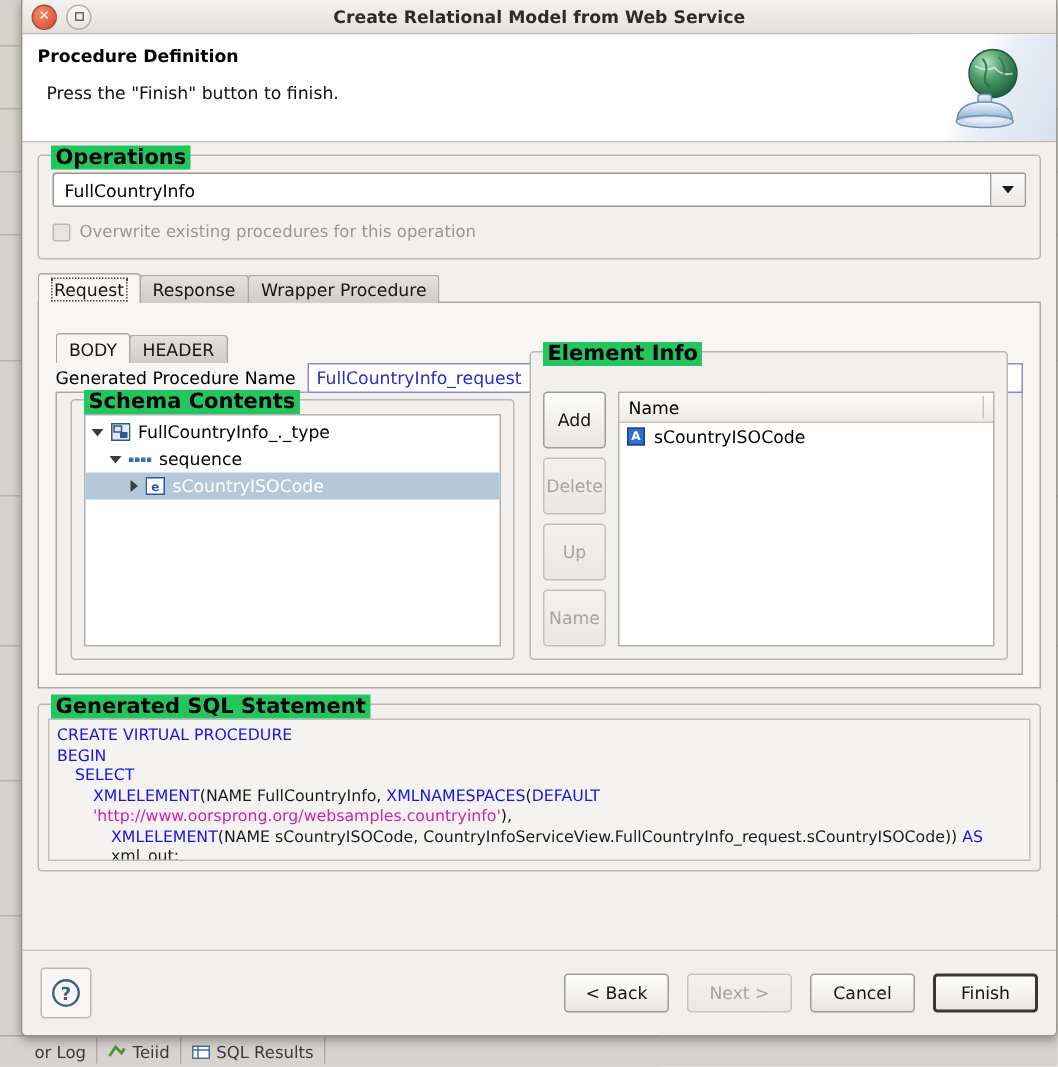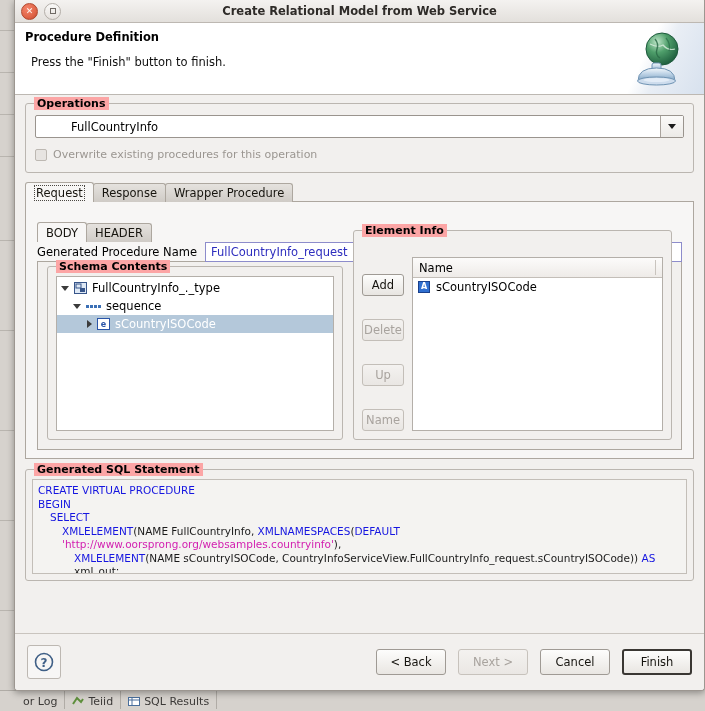--- a/index.html
+++ b/index.html
@@ -122,36 +122,35 @@
   
   .group {
     border: 1px solid #bbb6b0;
     border-radius: 3px;
     position: relative;
     background: #f2f0ee;
     box-sizing: border-box;
   }
   .group > .legend {
     position: absolute; top: -7px; left: 8px;
-    background: #fca5a5;
+    background: #22c55e;
     padding: 0 3px;
-    font-weight: bold; font-size: 11px; color: #000;
+    font-weight: bold; font-size: 14px; color: #000;
   }
 
   
   #grp-operations { height: 70px; padding: 11px 9px 0 9px; }
   #ops-combo {
     height: 23px;
     background: #ffffff;
     border: 1px solid #9a948e;
     border-radius: 2px;
     display: flex; align-items: center;
     box-sizing: border-box;
     cursor: pointer;
-    padding-left: 28px;
   }
   #ops-combo .val { flex: 1; padding-left: 7px; font-size: 11.5px; }
   #ops-combo .arrowbox {
     width: 22px; height: 21px;
     border-left: 1px solid #a9a39d;
     display: flex; align-items: center; justify-content: center;
     background: linear-gradient(to bottom, #fbfaf9, #eceae7);
   }
   .caret-down {
     width: 0; height: 0;
@@ -267,30 +266,29 @@
     border-left: 5px solid #3b3b3b;
   }
   .indent1 { padding-left: 16px; }
   .indent2 { padding-left: 30px; }
   .tree-ico { margin-right: 5px; display: inline-flex; }
 
   
   #grp-element { flex: 1; padding: 26px 8px 8px 8px; display: flex; gap: 8px; }
   #elem-buttons { display: flex; flex-direction: column; gap: 6px; width: 42px; }
   .smallbtn {
-    height: 22px;
+    height: 38px;
     font-size: 11.5px;
     font-family: inherit;
     border: 1px solid #9f9a94;
     border-radius: 3px;
     background: linear-gradient(to bottom, #fdfdfc, #e8e5e1);
     color: #16140f;
     cursor: pointer;
     padding: 0;
-    margin-top: 17px;
   }
   .smallbtn.disabled {
     color: #a8a39e;
     background: linear-gradient(to bottom, #f4f2f0, #e9e6e3);
     border-color: #c3beb8;
     cursor: default;
   }
   #elem-table {
     flex: 1;
     background: #ffffff;

